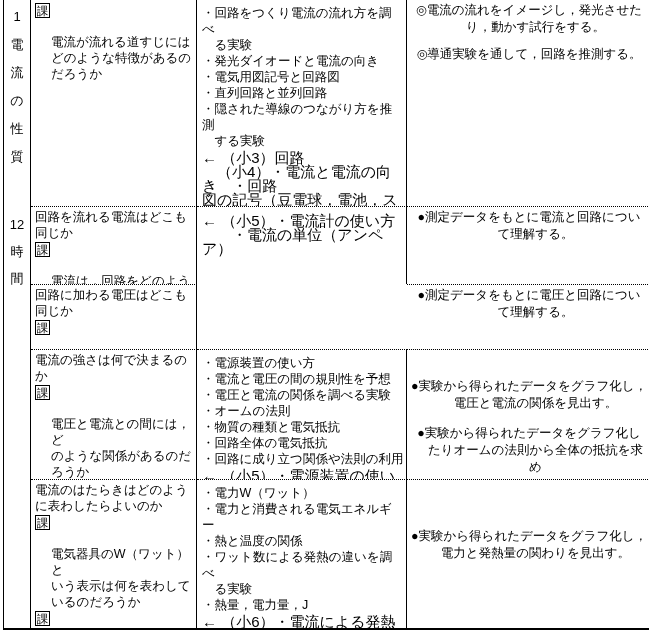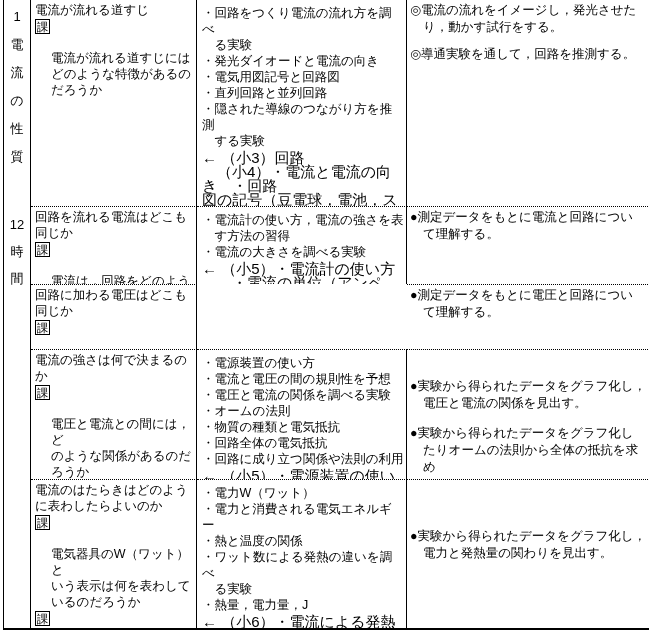--- a/index.html
+++ b/index.html
@@ -35,21 +35,21 @@
     position:absolute; left:0; top:1px; width:15px; height:15px;
     border:1px solid #000; font-size:11.5px; line-height:14px;
     text-align:center; white-space:normal;
   }
 
   .acell { padding:5px 2px 0 5px; font-size:12.5px; line-height:16px; }
   .amain { white-space:pre-line; }
   .prior { white-space:pre-line; font-size:15px; line-height:14px; margin-top:2px; }
 
   .gcell { padding:2px 2px 0 3px; font-size:12.5px; line-height:17px; }
-  .goal  { white-space:pre-line; padding-left:13px; text-indent:-13px; }
+  .goal  { white-space:pre-line; padding-left:13px; text-indent:-13px;text-align:center; }
   .r1 .goal + .goal { margin-top:10px; }
   .g4 { padding-top:28px; }
   .g4 .goal + .goal { margin-top:13px; }
   .g5 { padding-top:48px; }
 </style>
 </head>
 <body>
 
 <div class="tbl">
 
@@ -59,21 +59,20 @@
 流
 の
 性
 質</div>
     <div class="vtext hours">12
 時
 間</div>
   </div>
 
   <div class="cell c2 r1 qcell vb">
-    <div class="qlead">電流が流れる道すじ</div>
     <div class="task">
       <span class="badge">課</span>
       <span>電流が流れる道すじには
 どのような特徴があるの
 だろうか</span>
     </div>
   </div>
   <div class="cell c3 r1 acell vb">
     <div class="amain">・回路をつくり電流の流れ方を調べ
 　る実験
@@ -98,23 +97,20 @@
   <div class="cell c2 r2 qcell vb ht">
     <div class="qlead">回路を流れる電流はどこも
 同じか</div>
     <div class="task">
       <span class="badge">課</span>
       <span>電流は，回路をどのように
 流れるのだろうか</span>
     </div>
   </div>
   <div class="cell c3 r2 acell vb ht">
-    <div class="amain">・電流計の使い方，電流の強さを表
-　す方法の習得
-・電流の大きさを調べる実験</div>
     <div class="prior">← （小5）・電流計の使い方
 　　・電流の単位（アンペア）</div>
   </div>
   <div class="cell c4 r2 gcell ht">
     <div class="goal">●測定データをもとに電流と回路につい
 て理解する。</div>
   </div>
 
   <div class="cell c2 r3 qcell vb ht">
     <div class="qlead">回路に加わる電圧はどこも

